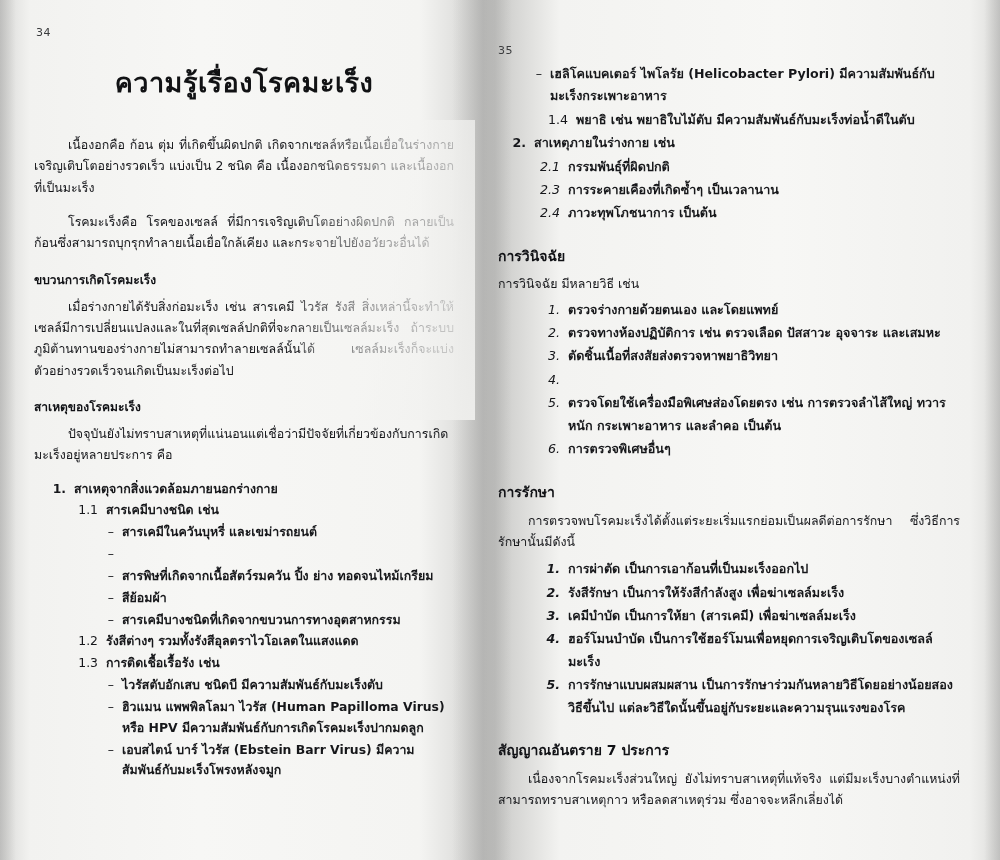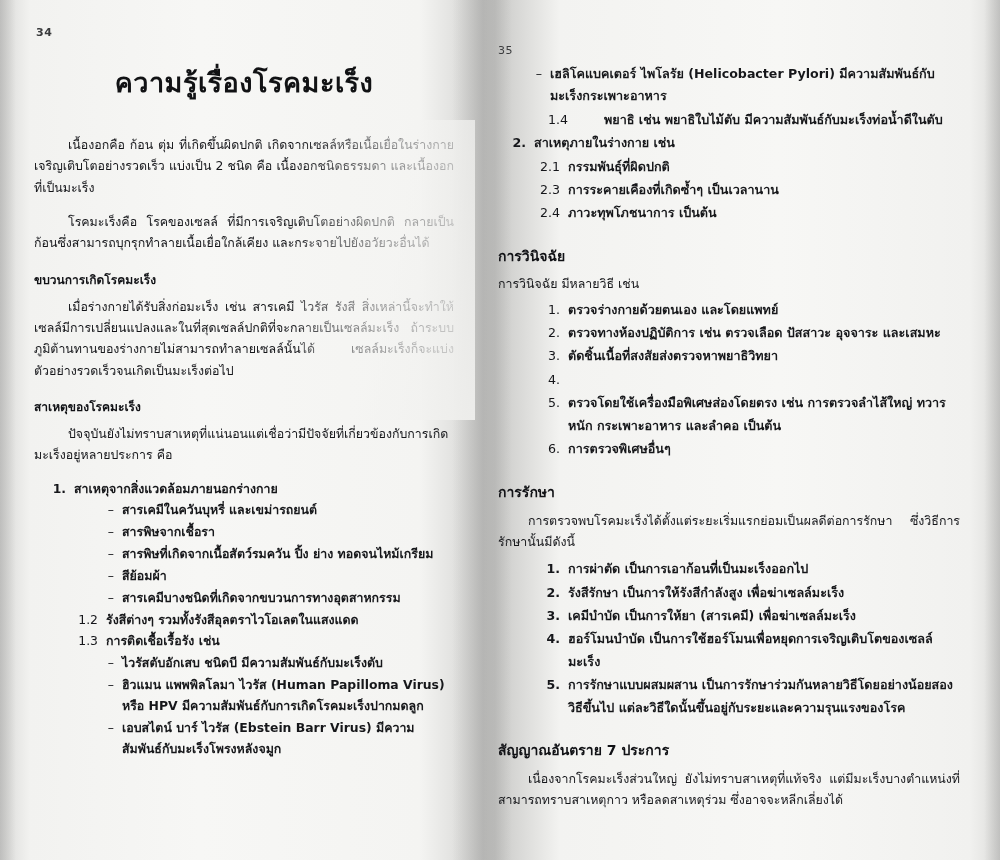--- a/index.html
+++ b/index.html
@@ -39,21 +39,21 @@
   .page-right {
     left: 478px;
     width: 522px;
     padding: 26px 40px 20px 20px;
   }
   .folio {
     font-size: 11px;
     color: #3a3b3d;
     letter-spacing: .5px;
   }
-  .folio-left { text-align: left; margin-left: 2px; font-weight: bold; }
+  .folio-left { text-align: left; margin-left: 2px; }
   .folio-right { margin-right: 6px; margin-top: 18px;}
   .doc-title {
     text-align: center;
     font-size: 27px;
     font-weight: bold;
     letter-spacing: .5px;
     margin: 22px 0 30px 0;
     color: #111214;
   }
   p.para {
@@ -103,22 +103,22 @@
   .runon {
     font-size: 12.4px;
     line-height: 1.68;
     margin: 0;
     text-indent: 0;
   }
   .rt .li { font-size: 12.6px; line-height: 1.78; }
   .rt-l1 { padding-left: 8px; }
   .rt-l1 .mk { width: 20px; }
   .rt-l2 { padding-left: 34px; }
-  .rt-l2 .mk { width: 28px; }
-  .rt-l3 { padding-left: 44px; gap: 28px; }
+  .rt-l2 .mk { width: 28px; font-style: italic; }
+  .rt-l3 { padding-left: 44px; }
   .rt-l3 .mk { width: 26px; }
   .rt-dash { padding-left: 28px; }
   .rt-dash .mk { width: 16px; }
   .gutter-shadow {
     position: absolute;
     top: 0;
     left: 452px;
     width: 60px;
     height: 860px;
     background: linear-gradient(90deg, rgba(0,0,0,0) 0%, rgba(60,60,60,.16) 42%, rgba(70,70,70,.20) 52%, rgba(0,0,0,0) 100%);
@@ -161,27 +161,30 @@
     <p class="para blur-text">เมื่อร่างกายได้รับสิ่งก่อมะเร็ง เช่น สารเคมี ไวรัส รังสี สิ่งเหล่านี้จะทำให้เซลล์มีการเปลี่ยนแปลงและในที่สุดเซลล์ปกติที่จะกลายเป็นเซลล์มะเร็ง ถ้าระบบภูมิต้านทานของร่างกายไม่สามารถทำลายเซลล์นั้นได้ เซลล์มะเร็งก็จะแบ่งตัวอย่างรวดเร็วจนเกิดเป็นมะเร็งต่อไป</p>
 
     <h3 class="head">สาเหตุของโรคมะเร็ง</h3>
     <p class="para blur-text">ปัจจุบันยังไม่ทราบสาเหตุที่แน่นอนแต่เชื่อว่ามีปัจจัยที่เกี่ยวข้องกับการเกิดมะเร็งอยู่หลายประการ คือ</p>
 
     <ol class="numlist">
       <li class="li lvl1">
         <span class="mk bold">1.</span>
         <span class="tx bold">สาเหตุจากสิ่งแวดล้อมภายนอกร่างกาย</span>
       </li>
+      <li class="li lvl2">
+        <span class="mk">1.1</span>
+        <span class="tx">สารเคมีบางชนิด เช่น</span>
+      </li>
       <li class="li lvl3">
         <span class="mk">–</span>
         <span class="tx">สารเคมีในควันบุหรี่ และเขม่ารถยนต์</span>
       </li>
       <li class="li lvl3">
         <span class="mk">–</span>
-        <span class="tx">สารพิษจากเชื้อรา</span>
       </li>
       <li class="li lvl3">
         <span class="mk">–</span>
         <span class="tx">สารพิษที่เกิดจากเนื้อสัตว์รมควัน ปิ้ง ย่าง ทอดจนไหม้เกรียม</span>
       </li>
       <li class="li lvl3">
         <span class="mk">–</span>
         <span class="tx">สีย้อมผ้า</span>
       </li>
       <li class="li lvl3">

